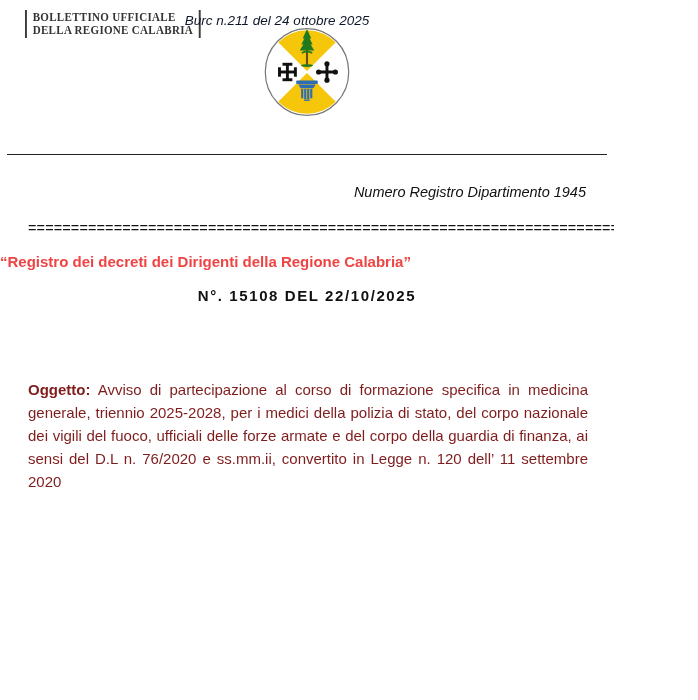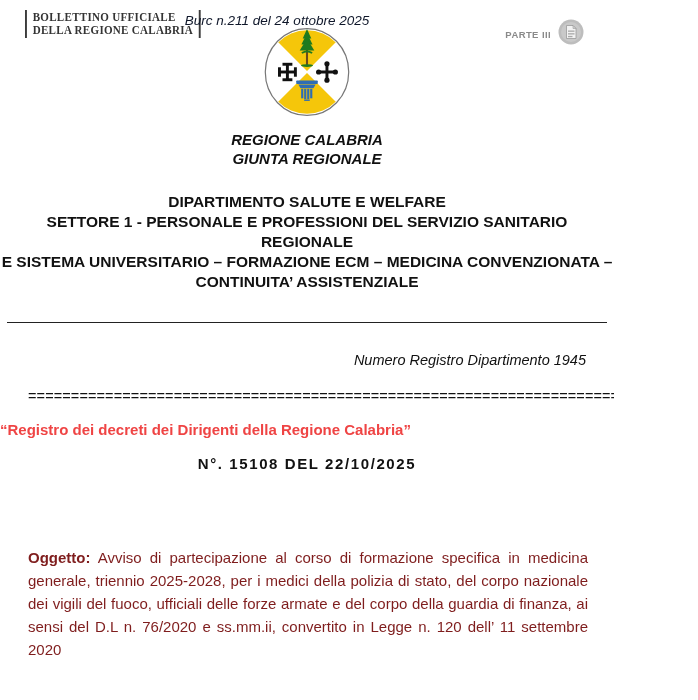--- a/index.html
+++ b/index.html
@@ -149,34 +149,20 @@
 
   <div class="header">
 
     <div class="masthead">
       <div>BOLLETTINO UFFICIALE</div>
       <div>DELLA REGIONE CALABRIA</div>
     </div>
 
     <div class="burc-line">Burc n.211 del 24 ottobre 2025</div>
 
-    <div class="parte">
-      <span class="parte-label">PARTE III</span>
-      <span>
-        <svg width="30" height="30" viewBox="0 0 30 30">
-          <circle cx="15" cy="15" r="12.5" fill="#bdbdbd"></circle>
-          <circle cx="15" cy="15" r="10" fill="#c9c9c9"></circle>
-          <path d="M10.5 8.5 h6.5 l3 3 v10 h-9.5 z" fill="#f2f2f2" stroke="#9a9a9a" stroke-width="0.8"></path>
-          <path d="M17 8.5 v3 h3 z" fill="#d5d5d5" stroke="#9a9a9a" stroke-width="0.6"></path>
-          <rect x="12" y="13.5" width="6.5" height="1.3" fill="#a8a8a8"></rect>
-          <rect x="12" y="16.2" width="6.5" height="1.3" fill="#a8a8a8"></rect>
-          <rect x="12" y="18.9" width="4.5" height="1.3" fill="#a8a8a8"></rect>
-        </svg>
-      </span>
-    </div>
 
     <div class="emblem">
       <svg width="86" height="90" viewBox="0 0 100 104">
         <ellipse cx="50" cy="52" rx="48.5" ry="50.5" fill="#ffffff" stroke="#777777" stroke-width="1.4"></ellipse>
 
         <path d="M50 52 L16 18 A48.5 50.5 0 0 1 84 18 Z" fill="#F5C60A"></path>
         <path d="M50 52 L16 86 A48.5 50.5 0 0 0 84 86 Z" fill="#F5C60A"></path>
 
         <path d="M16 18 L84 86 M84 18 L16 86" stroke="#ffffff" stroke-width="1.6"></path>
 
@@ -213,31 +199,21 @@
           <rect x="46.7" y="71.6" width="2.5" height="12"></rect>
           <rect x="50.2" y="71.6" width="2.5" height="12"></rect>
           <rect x="53.7" y="71.6" width="2.5" height="11"></rect>
           <rect x="46.7" y="84" width="6.5" height="1.6"></rect>
         </g>
       </svg>
     </div>
 
   </div>
 
-  <div class="org-block">
-    <div>REGIONE CALABRIA</div>
-    <div>GIUNTA REGIONALE</div>
-  </div>
-
-  <div class="dept-block">
-    <div>DIPARTIMENTO SALUTE E WELFARE</div>
-    <div>SETTORE 1 - PERSONALE E PROFESSIONI DEL SERVIZIO SANITARIO REGIONALE</div>
-    <div>E SISTEMA UNIVERSITARIO – FORMAZIONE ECM – MEDICINA CONVENZIONATA –</div>
-    <div>CONTINUITA’ ASSISTENZIALE</div>
-  </div>
+
 
   <hr class="rule-line">
 
   <div class="meta-line meta-registro">Numero Registro Dipartimento 1945</div>
 
   <div class="equals-separator">=====================================================================================</div>
 
   <div class="decree-register">“Registro dei decreti dei Dirigenti della Regione Calabria”</div>
   <div class="decree-number">N°. 15108 DEL 22/10/2025</div>
 

